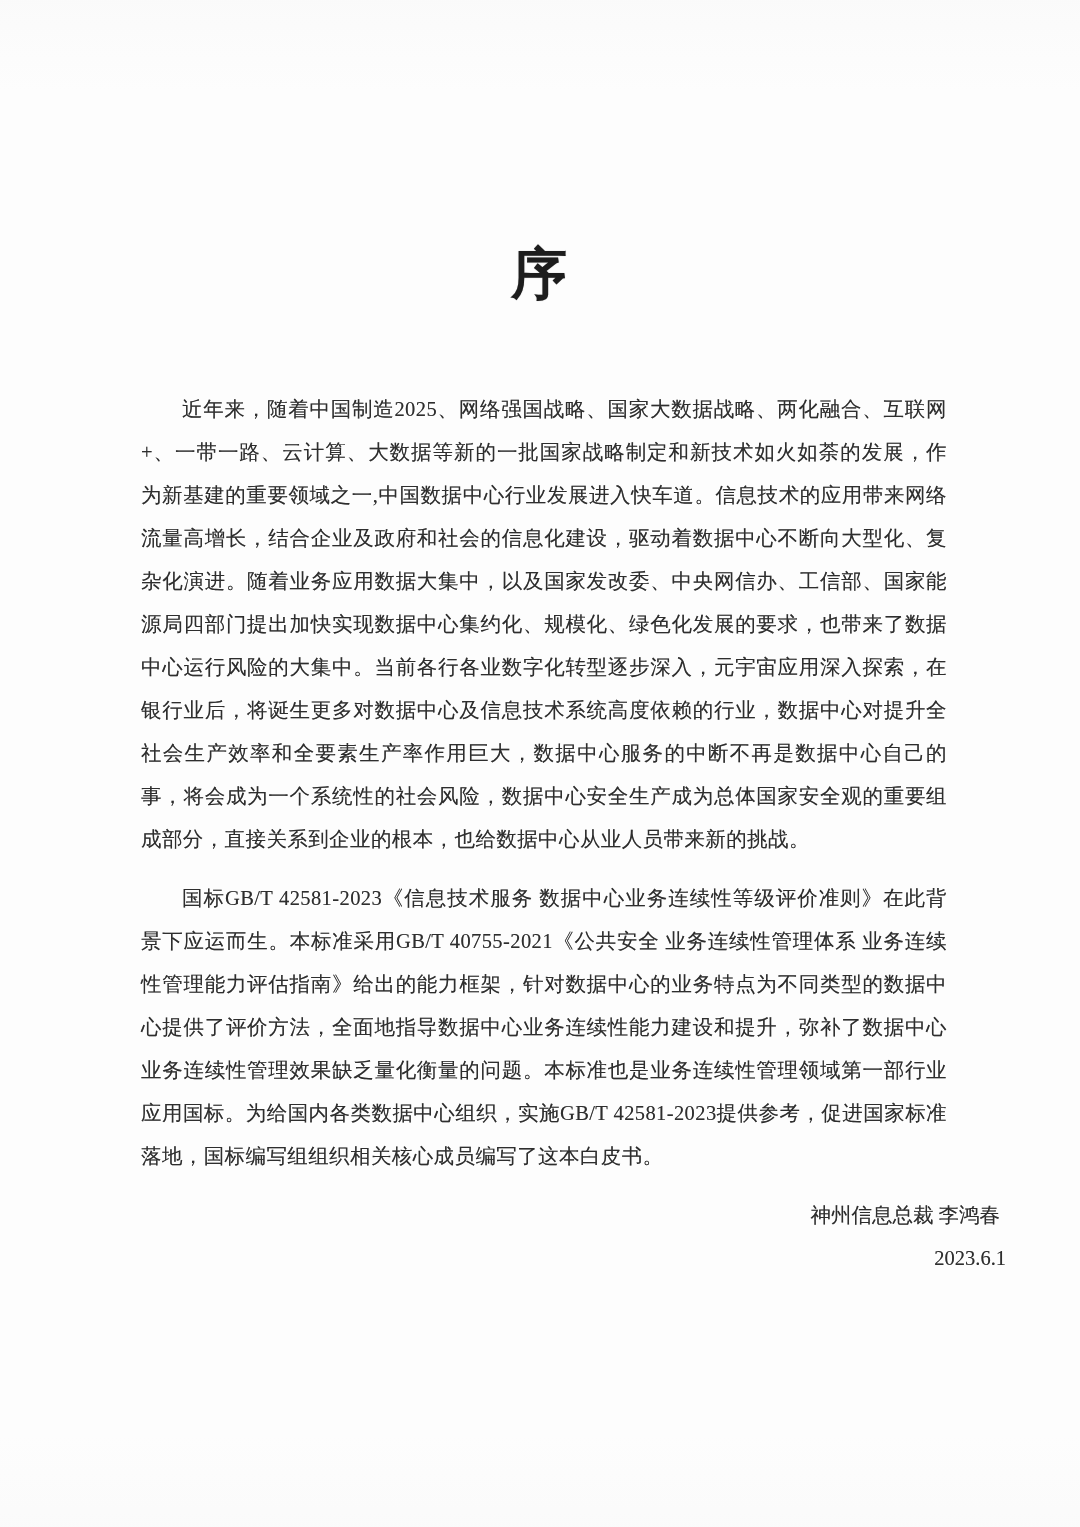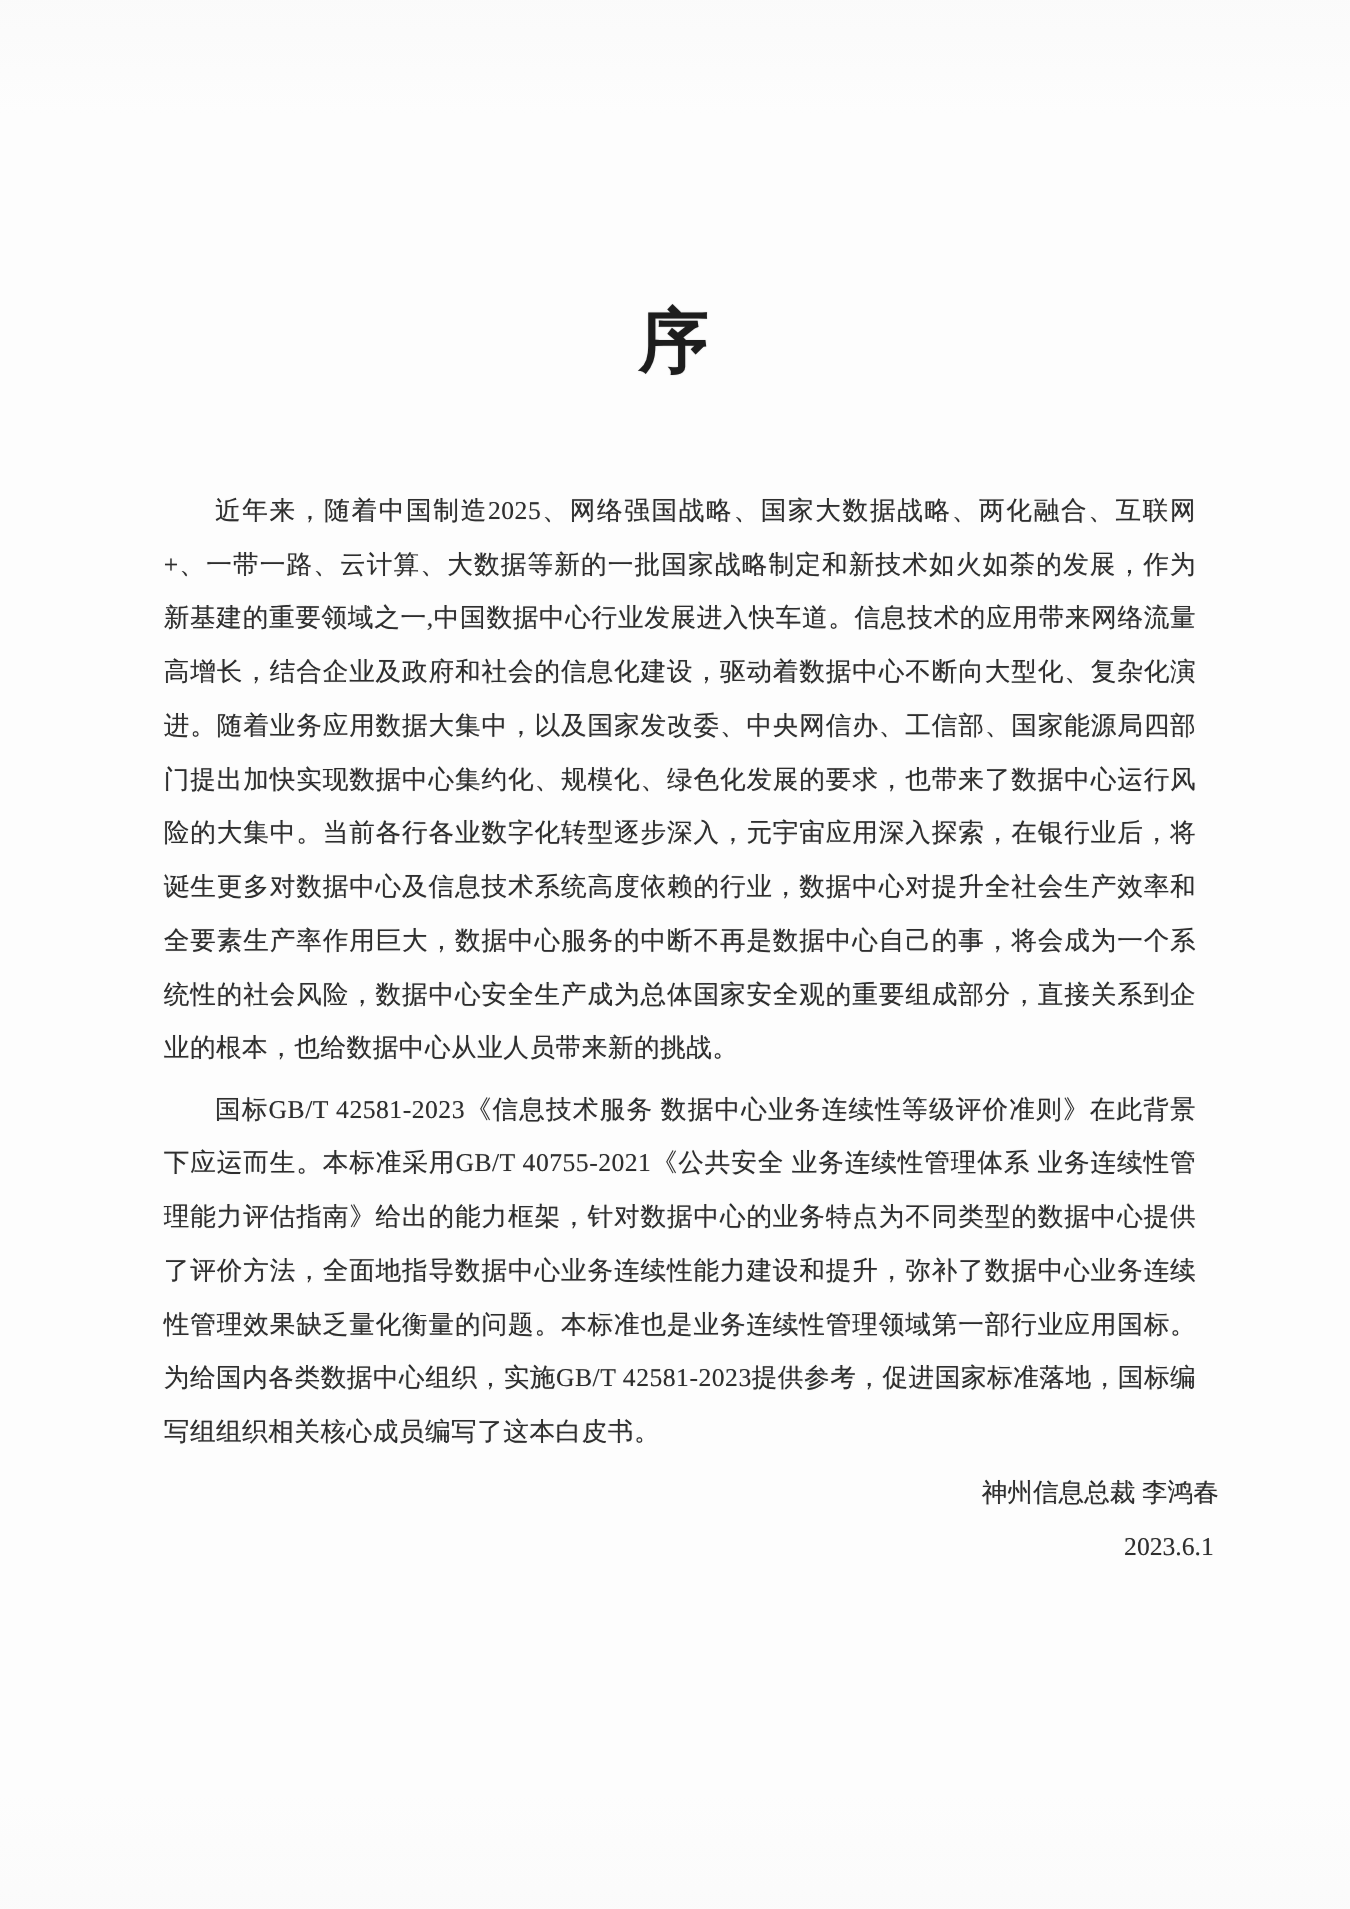--- a/index.html
+++ b/index.html
@@ -40,37 +40,37 @@
     margin: 86px auto 0 125px;
     font-size: 20.5px;
     line-height: 43px;
     text-align: justify;
     text-justify: inter-ideograph;
     letter-spacing: 0.4px;
     color: #2e2e2e;
     text-shadow: 0 0 0.6px rgba(40,40,40,0.45);
   }
   .doc-body p {
-    margin: 6px;
+    margin: 16px;
     text-indent: 2em;
   }
   .signature-block {
     margin-top: 2px;
     line-height: 43px;
     font-size: 20.5px;
     color: #2e2e2e;
     text-shadow: 0 0 0.6px rgba(40,40,40,0.45);
   }
   .signature-line {
     text-align: right;
-    padding-right: 105px;
+    padding-right: 80px;
   }
   .date-line {
     text-align: right;
-    padding-right: 109px;
+    padding-right: 74px;
   }
 </style>
 </head>
 <body>
 
 <div class="scan-page">
 
   <h1 class="doc-title">序</h1>
 
   <div class="doc-body">

